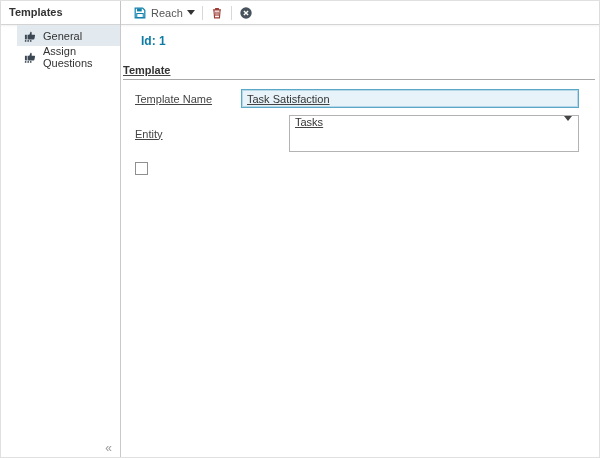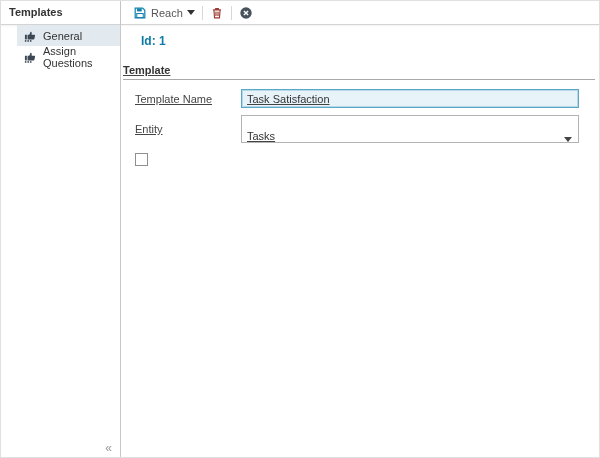--- a/index.html
+++ b/index.html
@@ -69,23 +69,23 @@
   .form { padding:9px 16px 0 12px; }
   .form-row { display:flex; align-items:center; margin-bottom:7px; min-height:18px; }
   .form-row label { width:106px; min-width:106px; color:#444; }
   .text-input {
     flex:1; height:19px; padding:1px 5px;
     border:1px solid #5aa7c7; background:#e8f3f9; color:#333;
     font:inherit; outline:none;
     box-shadow:inset 0 0 0 1px rgba(90,167,199,.35);
   }
   .select {
-    flex:1; height:28px; border:1px solid #b3b3b3; background:#fff;
-    display:flex; align-items:flex-end; justify-content:space-between;
-    padding:0 6px 0 5px; cursor:pointer; color:#333;
+    flex:1; height:37px; border:1px solid #b3b3b3; background:#fff;
+    display:flex; align-items:flex-start; justify-content:space-between;
+    padding:0 6px 0 5px; cursor:pointer; color:#333;margin-left:48px;
   }
   .chev {
     width:0; height:0;
     border-left:4px solid transparent; border-right:4px solid transparent;
     border-top:5px solid #444;
   }
   .checkbox {
     appearance:none; -webkit-appearance:none;
     width:13px; height:13px; border:1px solid #8f8f8f; background:#fff;
     cursor:pointer; margin:0;

